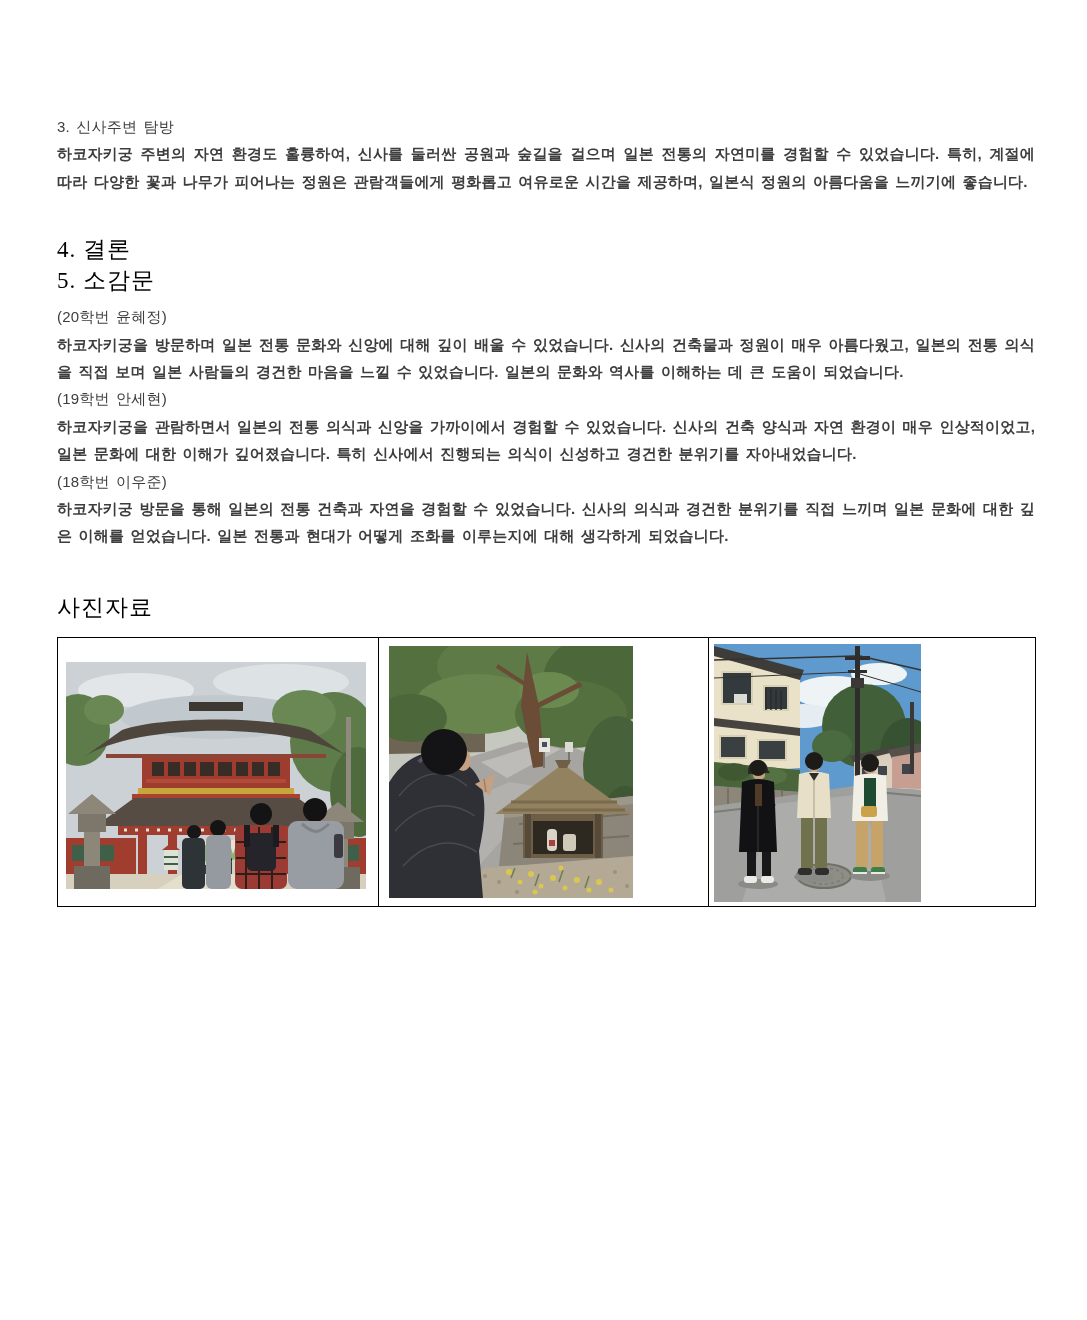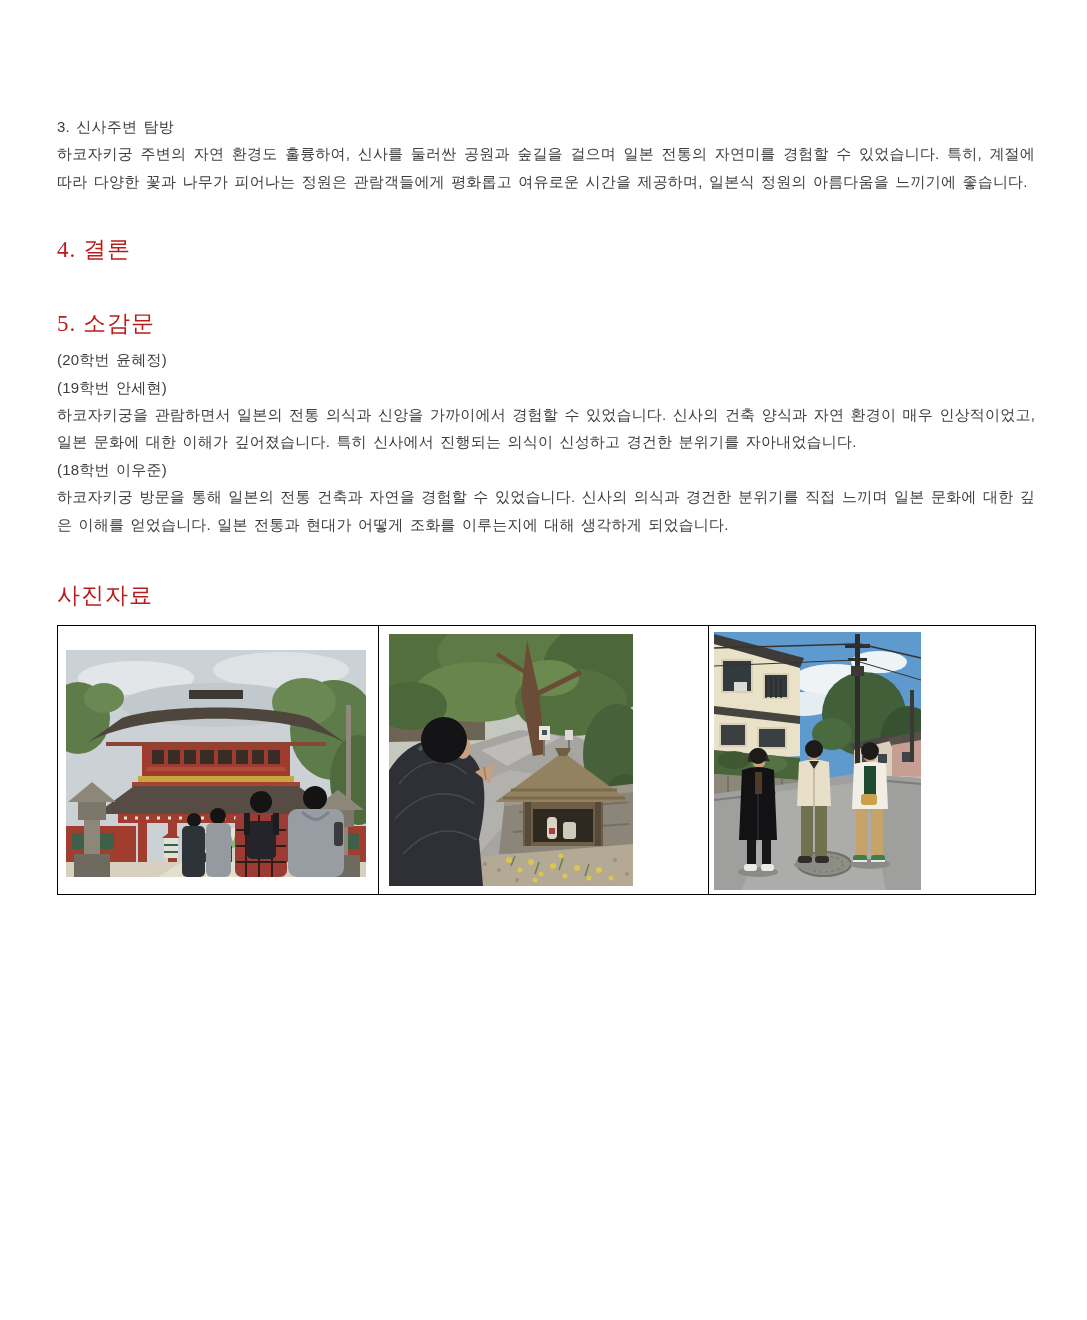--- a/index.html
+++ b/index.html
@@ -5,29 +5,29 @@
   * { margin:0; padding:0; box-sizing:border-box; }
   html,body { background:#ffffff; }
   .page {
     width:1087px; height:1320px; background:#ffffff;
     position:relative; overflow:hidden;
     padding:113px 52px 0 57px;
     font-family:"Liberation Sans","DejaVu Sans",sans-serif;
     color:#3d3d3d;
   }
   .body-text { font-size:15px; line-height:27.4px; letter-spacing:0.2px; word-spacing:2px; }
-  .para { text-align:justify; }
+  .para { text-align:justify;font-weight:bold; }
   .h2 {
     font-family:"Liberation Serif","DejaVu Serif",serif;
-    font-size:23px; font-weight:400; color:#b91c1c;
+    font-size:23px; font-weight:400; color:#000000;
     line-height:31px; letter-spacing:1px;
   }
   .h2.s4 { margin-top:39px; }
   .s4-para { margin-top:5px; }
-  .h2.s5 { margin-top:43px; }
+  .h2.s5 { }
   .s5-entries { margin-top:7px; }
   .h2.photos { margin-top:42px; }
   .photo-table {
     margin-top:14px; border-collapse:collapse; table-layout:fixed;
     width:978px; height:270px;
   }
   .photo-table td { border:1.5px solid #000; vertical-align:top; padding:0; }
   .photo { display:block; }
   .photo-1 { width:300px; height:227px; margin:24px 0 0 8px; }
   .photo-2 { width:244px; height:252px; margin:8px 0 0 10px; }
@@ -42,20 +42,21 @@
     <div>3. 신사주변 탐방</div>
     <p class="para">하코자키궁 주변의 자연 환경도 훌륭하여, 신사를 둘러싼 공원과 숲길을 걸으며 일본 전통의 자연미를 경험할 수 있었습니다. 특히, 계절에 따라 다양한 꽃과 나무가 피어나는 정원은 관람객들에게 평화롭고 여유로운 시간을 제공하며, 일본식 정원의 아름다움을 느끼기에 좋습니다.</p>
   </div>
 
   <div class="h2 s4">4. 결론</div>
 
   <div class="h2 s5">5. 소감문</div>
   <div class="body-text s5-entries">
     <div>
       <div>(20학번 윤혜정)</div>
+      <p class="para">하코자키궁을 방문하며 일본 전통 문화와 신앙에 대해 깊이 배울 수 있었습니다. 신사의 건축물과 정원이 매우 아름다웠고, 일본의 전통 의식을 직접 보며 일본 사람들의 경건한 마음을 느낄 수 있었습니다. 일본의 문화와 역사를 이해하는 데 큰 도움이 되었습니다.</p>
     </div>
     <div>
       <div>(19학번 안세현)</div>
       <p class="para">하코자키궁을 관람하면서 일본의 전통 의식과 신앙을 가까이에서 경험할 수 있었습니다. 신사의 건축 양식과 자연 환경이 매우 인상적이었고, 일본 문화에 대한 이해가 깊어졌습니다. 특히 신사에서 진행되는 의식이 신성하고 경건한 분위기를 자아내었습니다.</p>
     </div>
     <div>
       <div>(18학번 이우준)</div>
       <p class="para">하코자키궁 방문을 통해 일본의 전통 건축과 자연을 경험할 수 있었습니다. 신사의 의식과 경건한 분위기를 직접 느끼며 일본 문화에 대한 깊은 이해를 얻었습니다. 일본 전통과 현대가 어떻게 조화를 이루는지에 대해 생각하게 되었습니다.</p>
     </div>
   </div>

